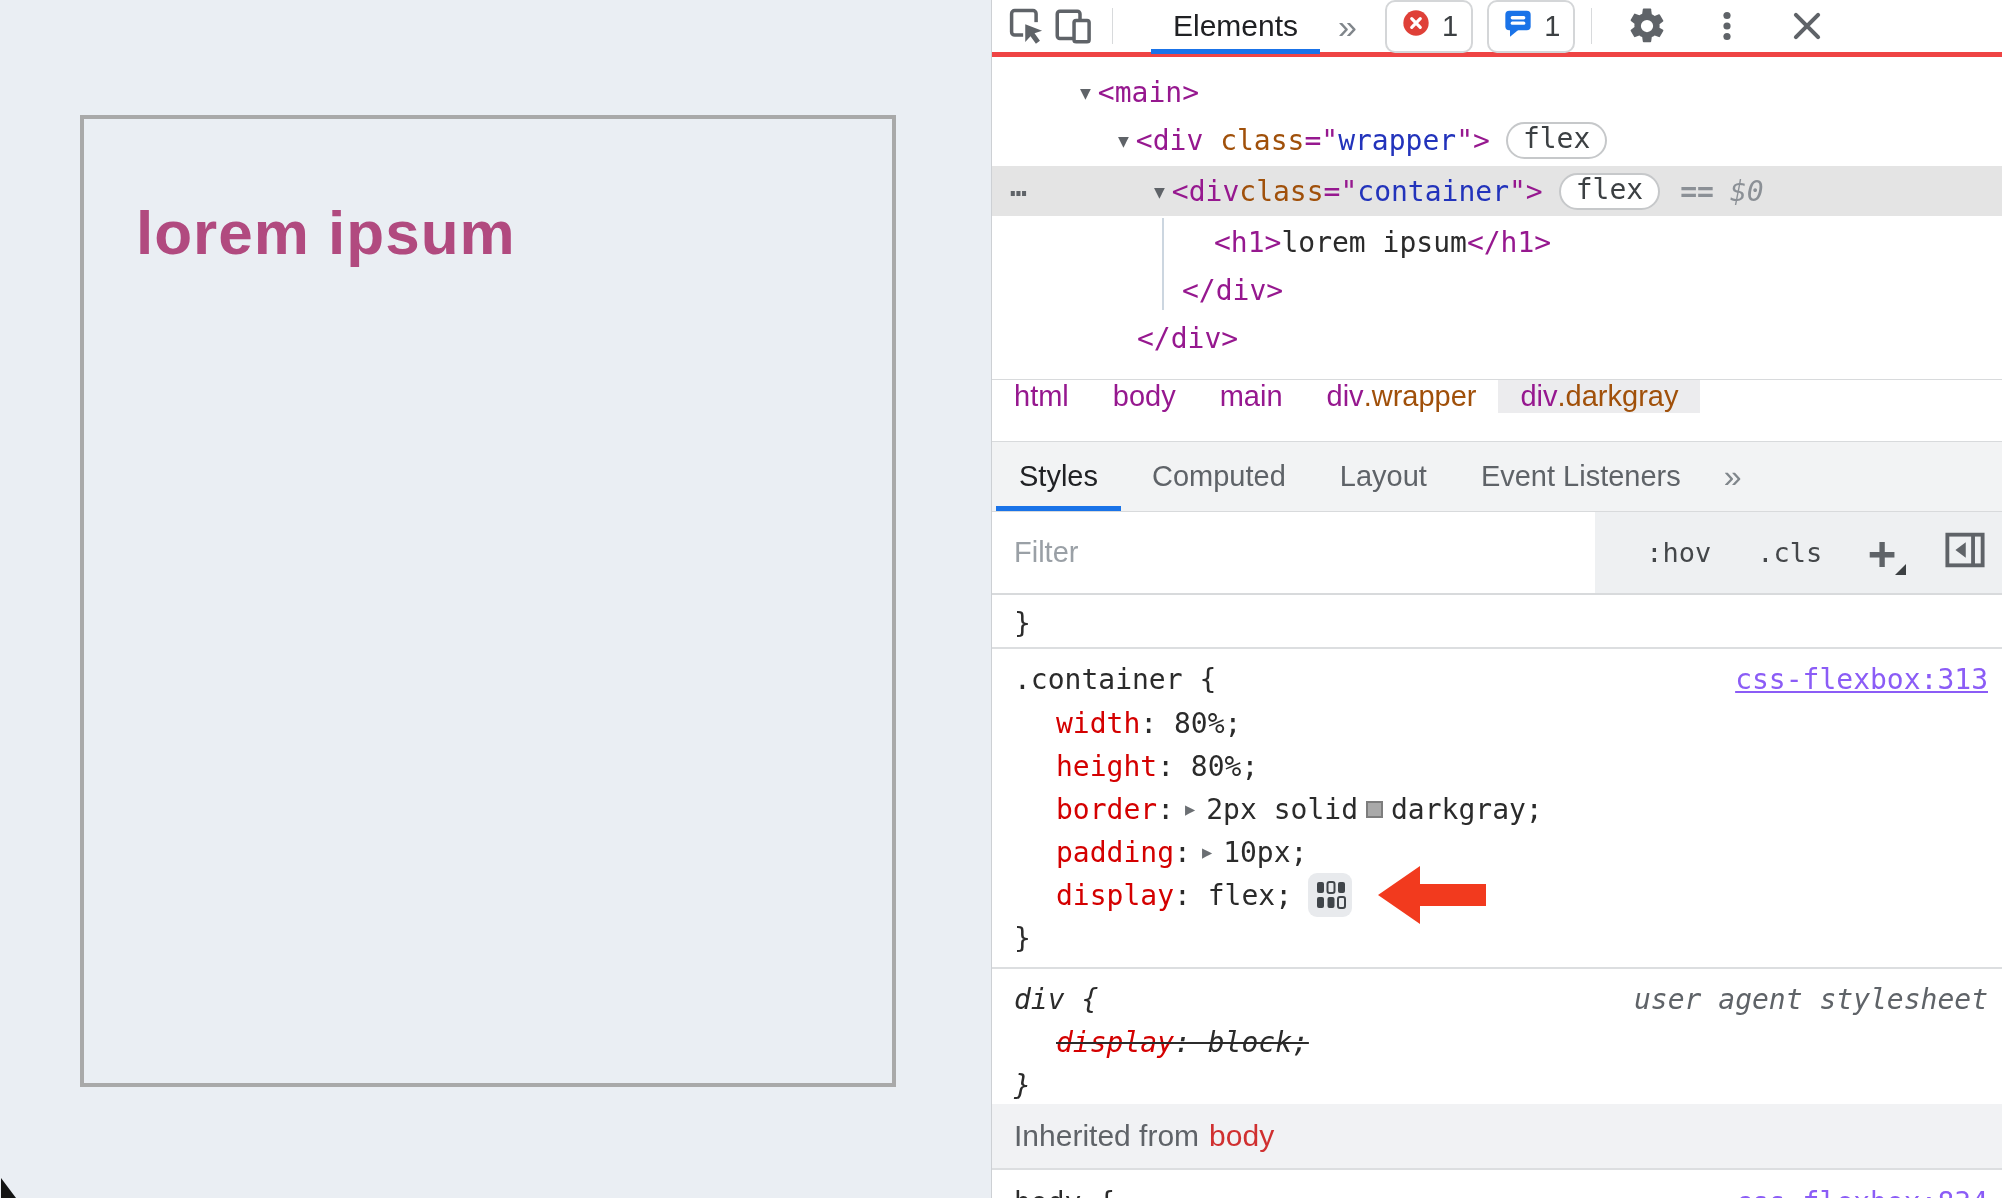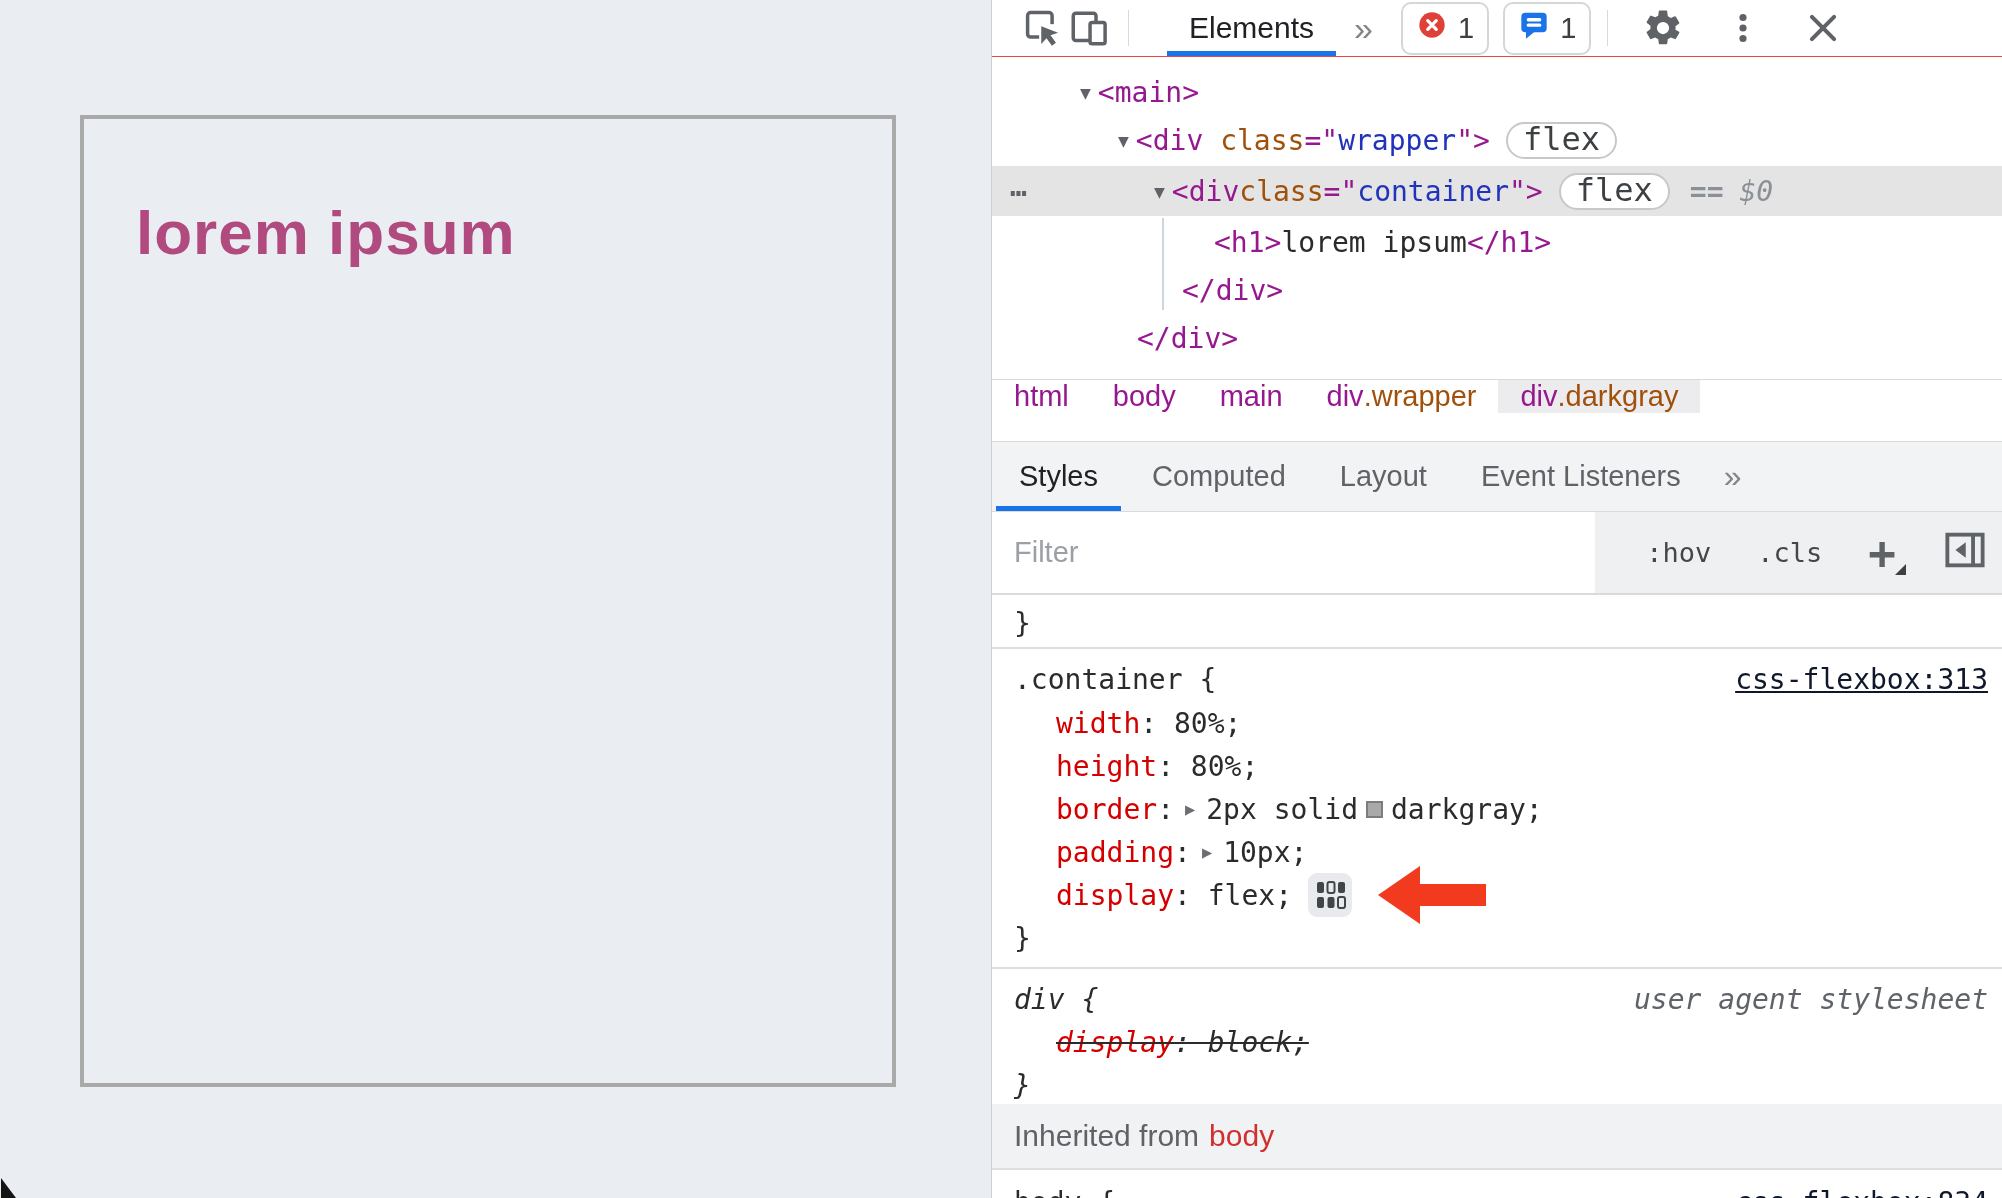--- a/index.html
+++ b/index.html
@@ -14,22 +14,22 @@
   .page-box h1 { position:absolute; left:52px; top:78px; font-size:62px; font-weight:bold;
                  color:#b14a7f; letter-spacing:1px; }
   .cursor-tip { position:absolute; left:1px; bottom:0; width:0; height:0;
                 border-bottom:20px solid #141414; border-right:15px solid transparent; }
 
   
   .devtools { position:absolute; left:991px; top:0; width:1011px; height:1198px; background:#fff;
               border-left:1px solid #cdd0d4; }
 
   
-  .toolbar { display:flex; align-items:center; height:57px; border-bottom:1px solid #ef4444;
-             padding:0 18px 0 28px; }
+  .toolbar { display:flex; align-items:center; height:57px; border-bottom:5px solid #ef4444;
+             padding:0 18px 0 12px; }
   .tb-icon { display:flex; align-items:center; justify-content:center; width:46px; height:46px; }
   .vsep { width:1px; height:36px; background:#d8dadc; margin:0 16px; }
   .panel-tab { position:relative; height:56px; display:flex; align-items:center; padding:0 26px;
                font-size:30px; color:#202124; margin-left:18px; }
   .tab-indicator { position:absolute; left:4px; right:4px; bottom:0; height:5px; background:#1a73e8; }
   .more-tabs { font-size:34px; color:#80868b; padding:0 14px; }
   .pill { display:flex; align-items:center; gap:10px; border:2px solid #d4d6d8; border-radius:10px;
           padding:5px 13px; margin-left:14px; font-size:29px; color:#3c4043; background:#fff; }
   .tb-right { margin-left:16px; }
   .kebab { margin-left:34px; }
@@ -41,21 +41,21 @@
   .dom-row { position:absolute; white-space:pre; display:flex; align-items:center; height:44px; }
   .arr { font-size:18px; color:#5f6368; margin-right:7px; }
   .tag { color:#96188f; }
   .attr { color:#a0500a; }
   .val { color:#2233bb; }
   .dom-selected { position:absolute; left:0; right:0; top:109px; height:50px; background:#e4e4e4;
                   display:flex; align-items:center; padding-left:162px; }
   .more-dots { position:absolute; left:18px; top:4px; color:#5f6368; letter-spacing:3px;
                font-weight:bold; }
   .flex-badge { display:inline-block; border:2px solid #c6c8ca; border-radius:22px; padding:0 15px 3px;
-                font-size:32px; color:#3c4043; background:#fff; margin-left:16px; line-height:30px; }
+                font-size:28px; color:#3c4043; background:#fff; margin-left:16px; line-height:30px; }
   .eq-sign { color:#8b9096; font-weight:bold; margin-left:20px; }
   .dollar { color:#8b9096; font-style:italic; margin-left:16px; }
   .guide-line { position:absolute; left:170px; top:161px; width:2px; height:92px; background:#ccd6e0; }
 
   
   .crumbs { display:flex; align-items:flex-start; height:62px; border-top:1px solid #d8dadc;
             font-size:29px; }
   .crumb { display:flex; align-items:center; padding:0 22px; white-space:pre; }
   .crumb-sel { background:#ececee; }
 
@@ -82,21 +82,21 @@
 
   
   .spane { position:relative; height:603px; background:#fff; overflow:hidden;
            font-family:"DejaVu Sans Mono", monospace; font-size:28px; color:#2b2b2b; }
   .sline { position:absolute; left:22px; height:44px; display:flex; align-items:center;
            white-space:pre; }
   .sline-indent { left:64px; }
   .prop-name { color:#d40000; }
   .hsep { position:absolute; left:0; right:0; height:2px; background:#dcdee0; }
   .src-link { position:absolute; right:14px; height:44px; display:flex; align-items:center;
-              text-decoration:underline; color:#0f172a; }
+              text-decoration:underline; color:#8b5cf6; }
   .exp-arr { font-size:17px; color:#6b6f73; margin:0 11px; }
   .swatch { display:inline-block; width:17px; height:17px; background:#a9a9a9;
             border:2px solid #7d7d7d; margin:0 8px; }
   .italic { font-style:italic; }
   .gray { color:#5f6368; }
   .struck { text-decoration:line-through; font-style:italic; }
   .flex-edit-btn { margin-left:16px; display:inline-flex; }
   .anno-arrow { margin-left:26px; display:inline-flex; }
   .inherit-band { position:absolute; left:0; right:0; top:509px; height:66px; background:#f1f2f4;
                   border-bottom:2px solid #dcdee0; display:flex; align-items:center;

